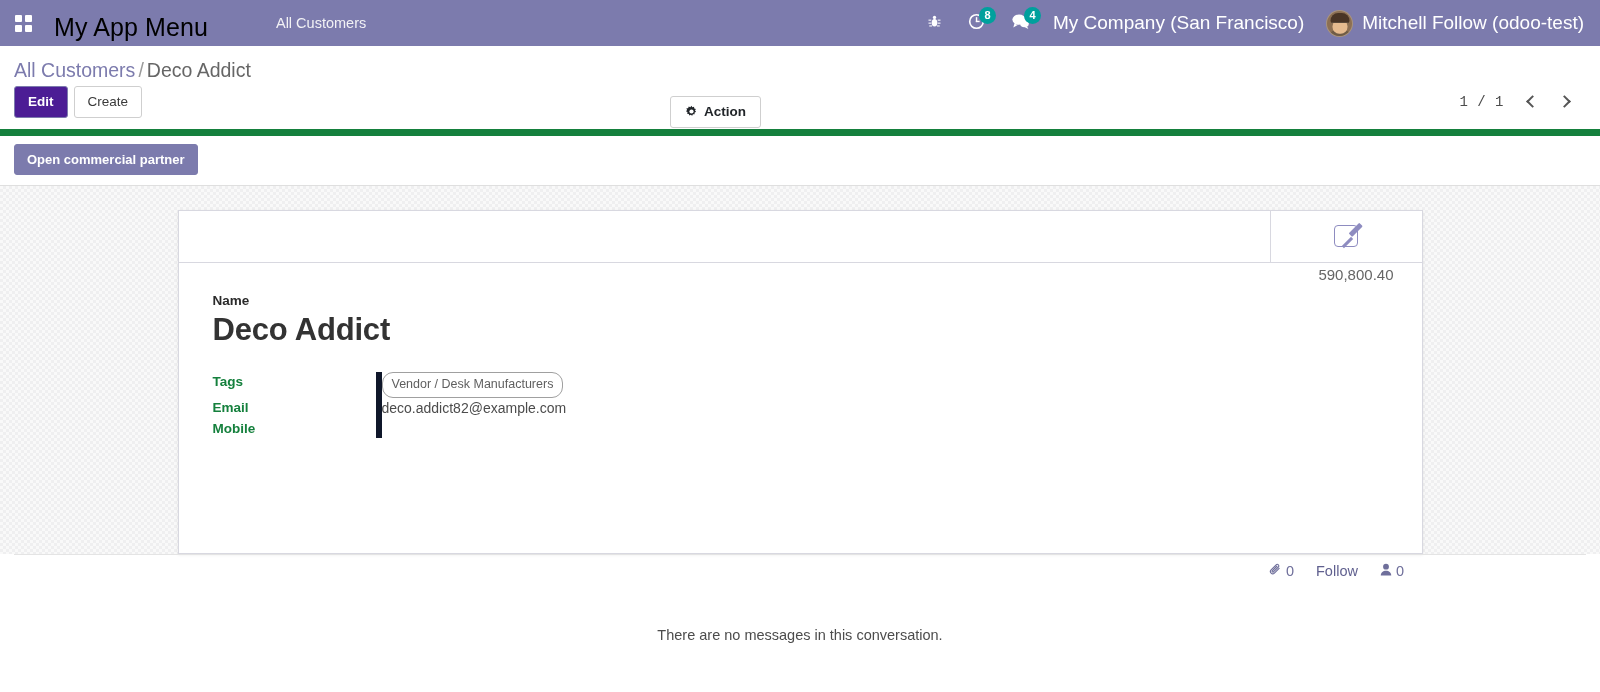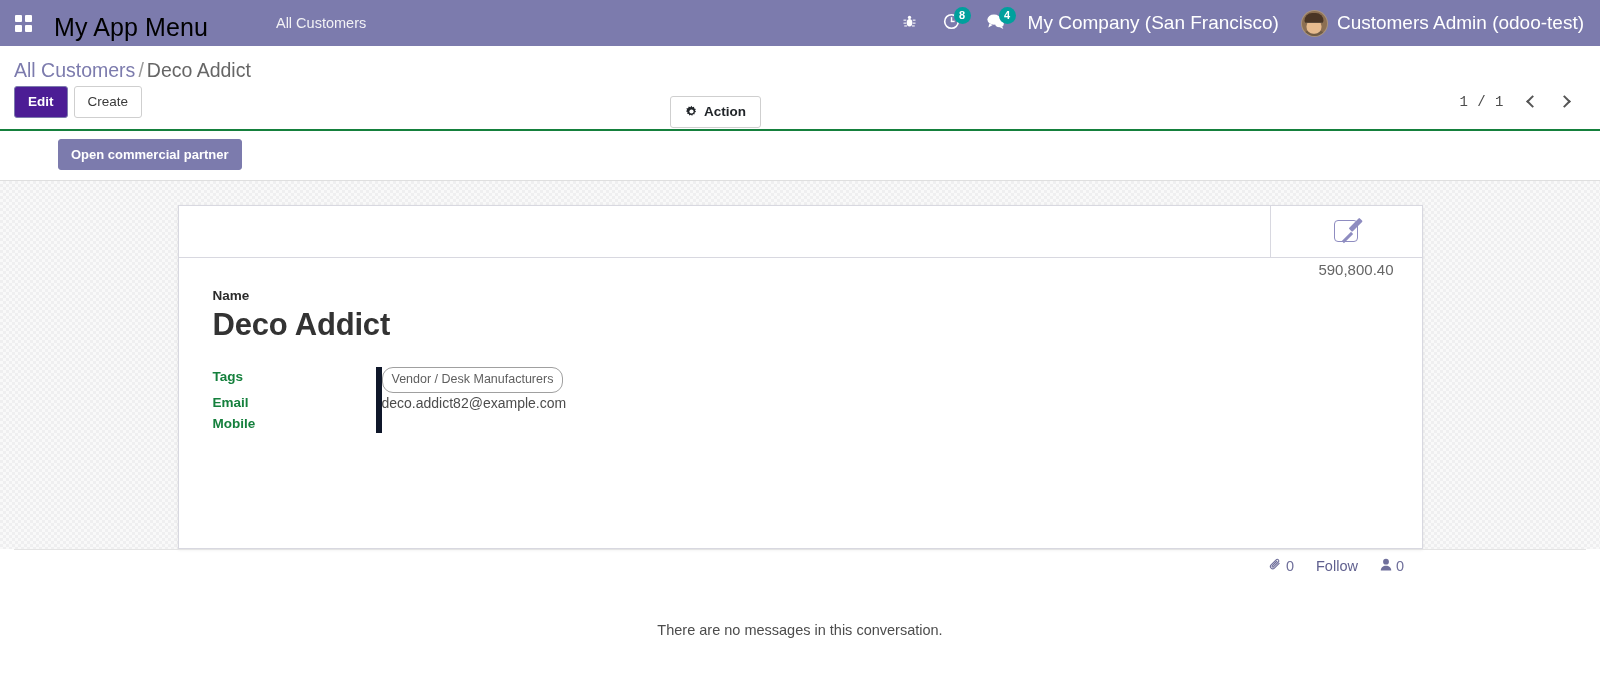--- a/index.html
+++ b/index.html
@@ -132,21 +132,21 @@
     position: absolute; left: 50%; bottom: -2px;
     width: 22px; height: 9px;
     transform: translateX(-50%);
     background: #6f5c46;
     border-radius: 11px 11px 0 0;
   }
 
   
   .control-panel {
     background: #ffffff;
-    border-bottom: 2px solid #15803d;
+    border-bottom: 7px solid #15803d;
     padding: 0 14px;
   }
   .breadcrumb {
     padding: 13px 0 4px 0;
     font-size: 19.5px;
     font-weight: 400;
     color: #5e5e5e;
     white-space: nowrap;
   }
   .breadcrumb .crumb-link { color: #7c7bad; cursor: pointer; }
@@ -237,21 +237,20 @@
   }
   .btn-highlight {
     background: #7c7bad;
     border: 1px solid #7c7bad;
     color: #ffffff;
     font-size: 13px;
     font-weight: 600;
     padding: 7px 12px;
     border-radius: 3px;
     cursor: pointer;
-    margin-left: 44px;
   }
 
   
   .form-area {
     position: relative;
     padding: 24px 0 0 0;
     height: 368px;
     background-color: #f9f9f9;
     background-image:
       linear-gradient(45deg, #efeff0 25%, transparent 25%, transparent 75%, #efeff0 75%),
@@ -489,21 +488,21 @@
 
     <div class="nav-text">My Company (San Francisco)</div>
 
     <div class="user-block">
       <span class="avatar">
         <span class="body"></span>
         <span class="face"></span>
         <span class="hair"></span>
         <span class="glasses"></span>
       </span>
-      <span class="nav-text" style="padding:0">Customers Admin (odoo-test)</span>
+      <span class="nav-text" style="padding:0">Mitchell Follow (odoo-test)</span>
     </div>
   </div>
 </div>
 
 <div class="control-panel">
   <div class="breadcrumb">
     <span class="crumb-link">All Customers</span><span class="crumb-sep">/</span><span class="crumb-active">Deco Addict</span>
   </div>
 
   <div class="cp-row">

